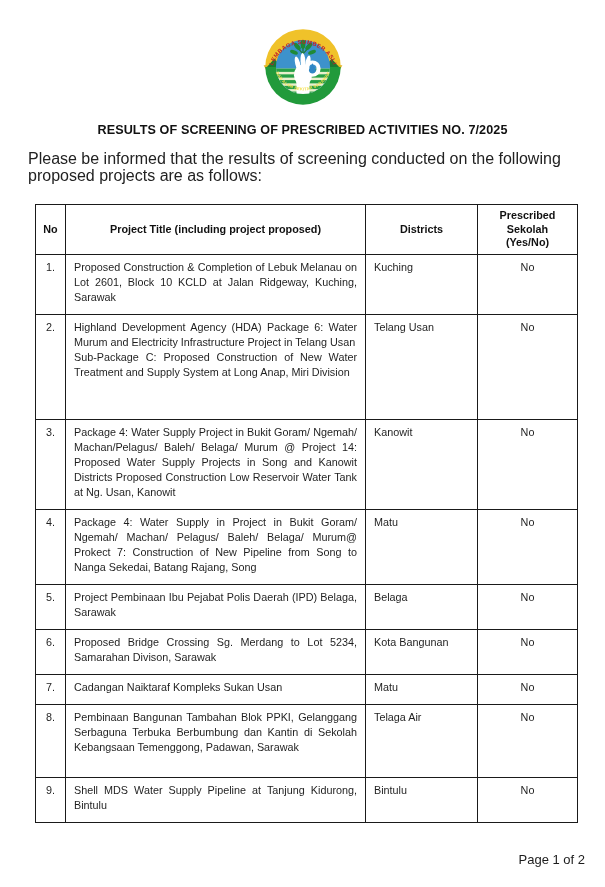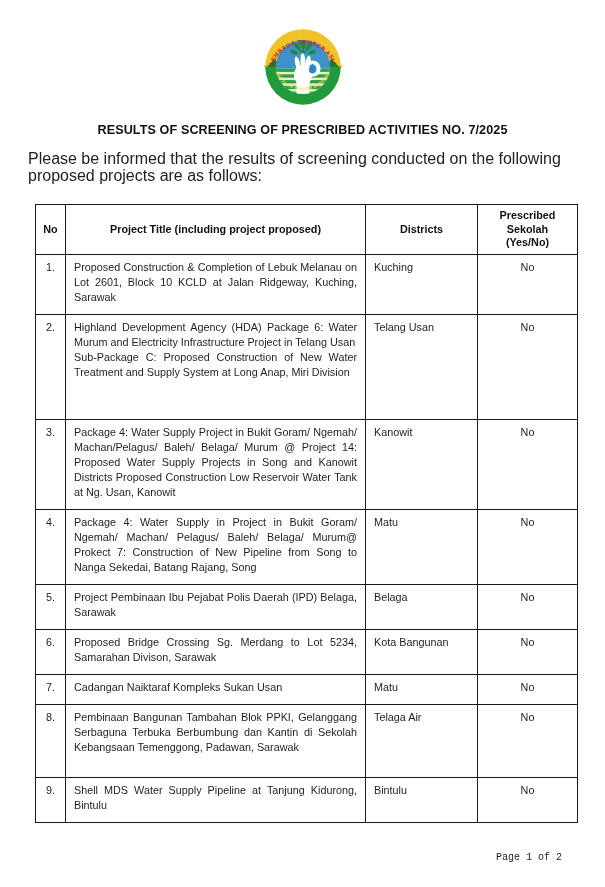--- a/index.html
+++ b/index.html
@@ -40,22 +40,22 @@
   tbody tr:nth-child(1){height:58px}
   tbody tr:nth-child(2){height:105px}
   tbody tr:nth-child(3){height:89px}
   tbody tr:nth-child(4){height:74px}
   tbody tr:nth-child(5){height:45px}
   tbody tr:nth-child(6){height:44px}
   tbody tr:nth-child(7){height:30px}
   tbody tr:nth-child(8){height:73px}
   tbody tr:nth-child(9){height:45px}
   .page-num {
-    position:absolute; top:852px; right:43px;
-    font-size:10px; color:#1c1c1c;font-family:Liberation Mono, monospace;
+    position:absolute; top:852px; right:20px;
+    font-size:13px; color:#1c1c1c;
   }
 </style>
 </head>
 <body>
 
 <div class="logo-wrap">
   <svg viewBox="0 0 100 106" width="82" height="87">
     <defs>
       <clipPath id="innerClip">
           <circle cx="50" cy="56" r="33"></circle>

